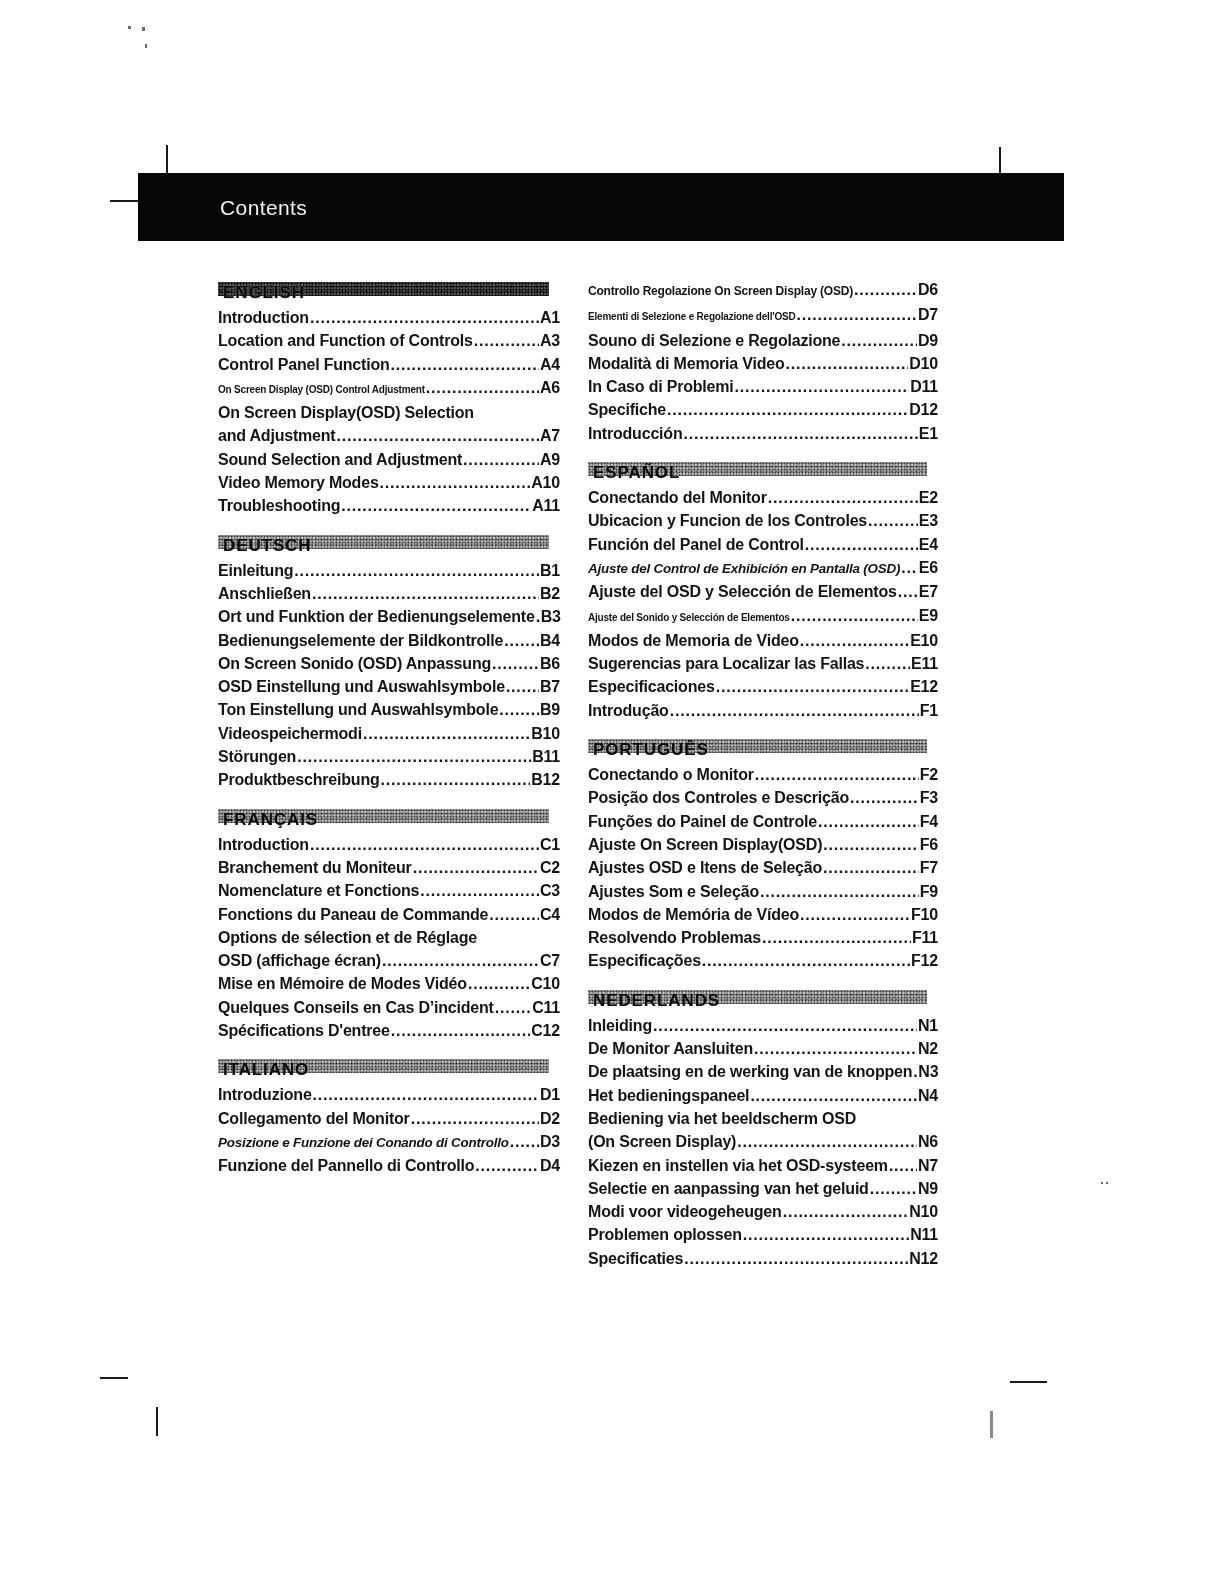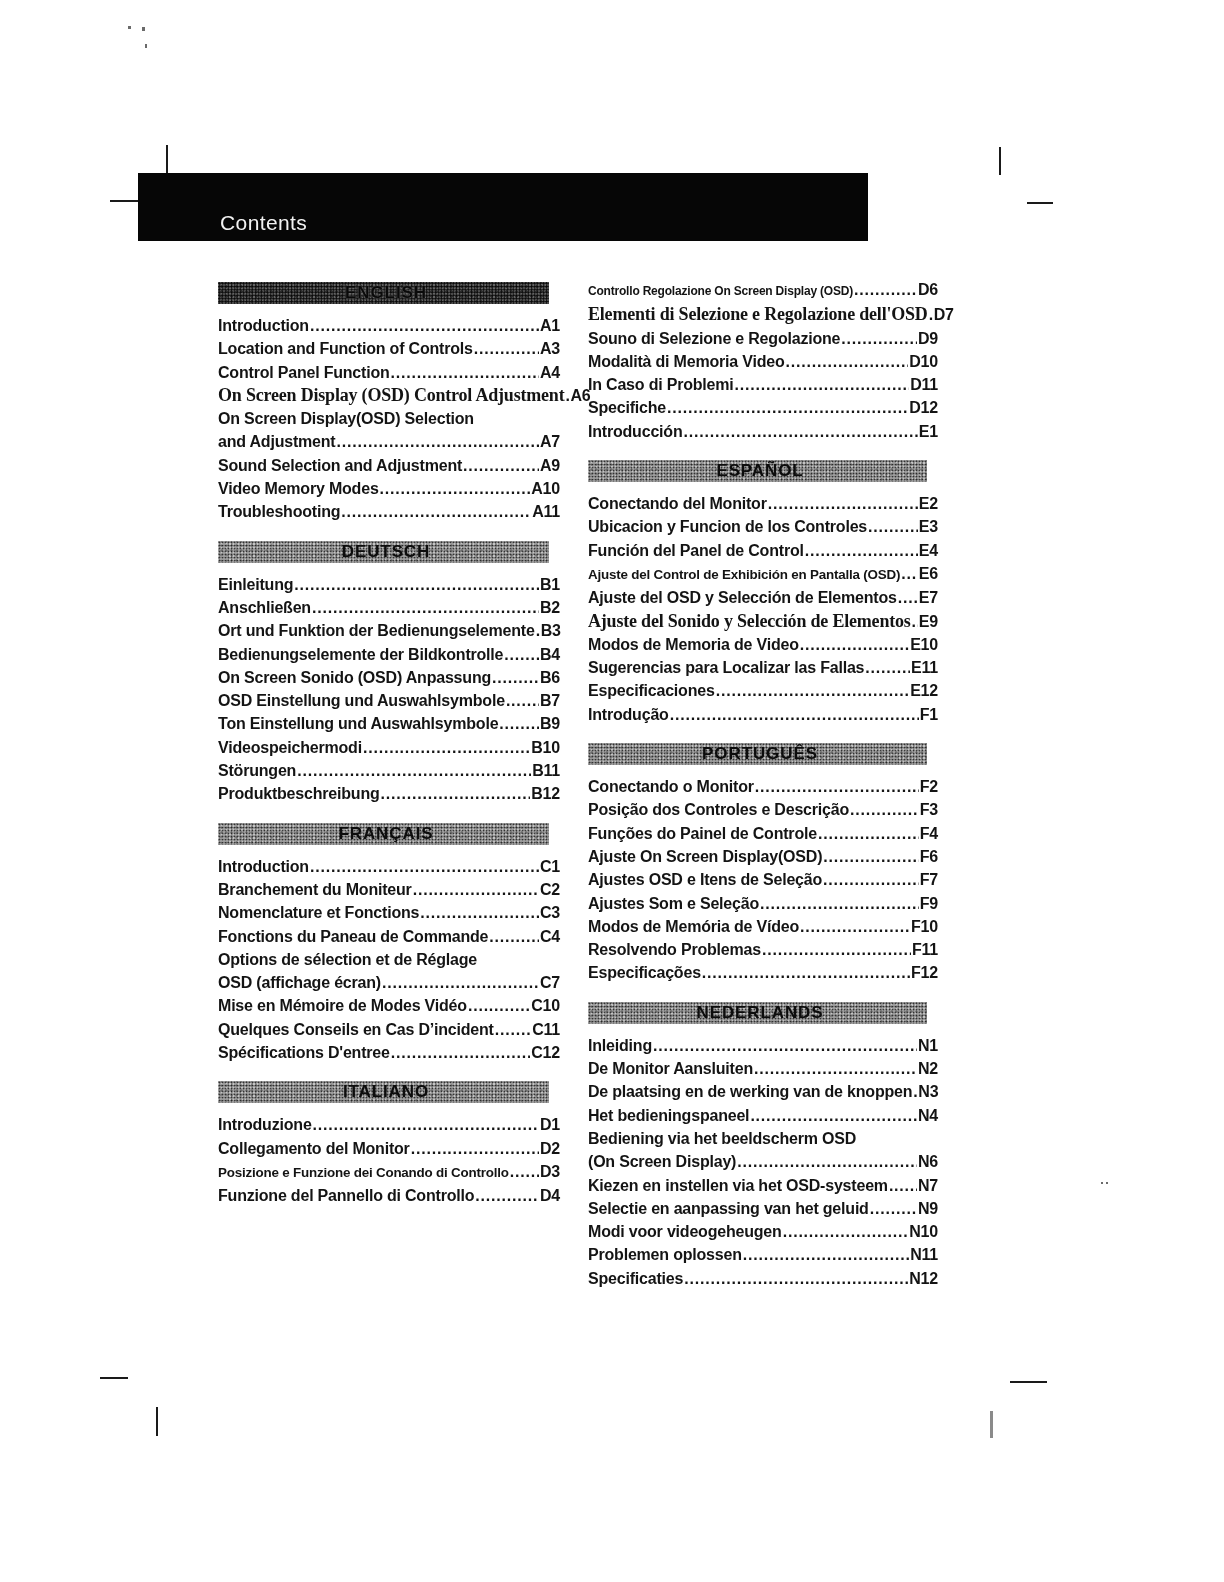--- a/index.html
+++ b/index.html
@@ -13,54 +13,53 @@
   }
 
   
   .speck { position:absolute; background:#6a6a6a; }
   .cropmark { position:absolute; background:#1a1a1a; }
   .cropmark.gray { background:#8a8a8a; }
 
   
   .header-bar {
     position:absolute; left:138px; top:173px;
-    width:730px; height:68px;
+    width:926px; height:68px;
     background:#060606;
     display:flex; align-items:flex-end;
     box-sizing:border-box;
-    padding:0 0 6px 82px;
+    padding:0 0 21px 82px;
   }
   .header-title {
     color:#f2f2f2;
     font-size:21px;
     font-weight:400;
     letter-spacing:0.4px;
   }
 
   
   .col { position:absolute; font-weight:bold; font-size:16px; }
   #col-left  { left:218px; top:282px; width:342px; }
   #col-right { left:588px; top:278px; width:350px; }
 
   
   .banner {
-    height:22px; line-height:22px;
+    height:14px; line-height:22px;
     margin:17px 11px 10px 0;
     padding-left:5px;
     font-size:17px;
     letter-spacing:0.9px;
     color:#0c0c0c;
     background-color:#9c9c9c;
     background-image:
       radial-gradient(rgba(15,15,15,0.75) 0.8px, transparent 1.1px),
       radial-gradient(rgba(70,70,70,0.55) 0.9px, transparent 1.2px),
       radial-gradient(rgba(235,235,235,0.5) 0.8px, transparent 1px);
     background-size:3px 3px, 5px 5px, 4px 4px;
     background-position:0 0, 1px 2px, 2px 1px;
-    text-align:center;
   }
   .banner.dark {
     background-color:#4a4a4a;
     color:#0a0a0a;
     text-shadow:0 0 2px #7e7e7e;
     background-image:
       radial-gradient(rgba(0,0,0,0.85) 0.9px, transparent 1.2px),
       radial-gradient(rgba(30,30,30,0.7) 1px, transparent 1.3px),
       radial-gradient(rgba(150,150,150,0.35) 0.8px, transparent 1px);
   }
@@ -79,23 +78,23 @@
     overflow:hidden;
     min-width:4px;
     margin:0 1px;
   }
   .dots::before {
     content:"....................................................................................................................";
     letter-spacing:0.8px;
   }
   .pg { flex:0 0 auto; }
 
-  .row.s1 .lbl { font-size:18px;font-family:Liberation Serif, serif; }
+  .row.s1 .lbl { font-size:10px; }
   .row.s2 .lbl { font-size:12px; }
-  .row.s3 .lbl { font-size:13.4px; }
+  .row.s3 .lbl { font-size:13.4px;font-style:italic; }
 </style>
 </head>
 <body>
 
 <div class="speck" style="left:128px; top:26px; width:3px; height:3px;"></div>
 <div class="speck" style="left:142px; top:27px; width:3px; height:4px;"></div>
 <div class="speck" style="left:145px; top:44px; width:2px; height:4px;"></div>
 <div class="speck" style="left:1101px; top:1182px; width:2px; height:2px;"></div>
 <div class="speck" style="left:1106px; top:1182px; width:2px; height:2px;"></div>
 

